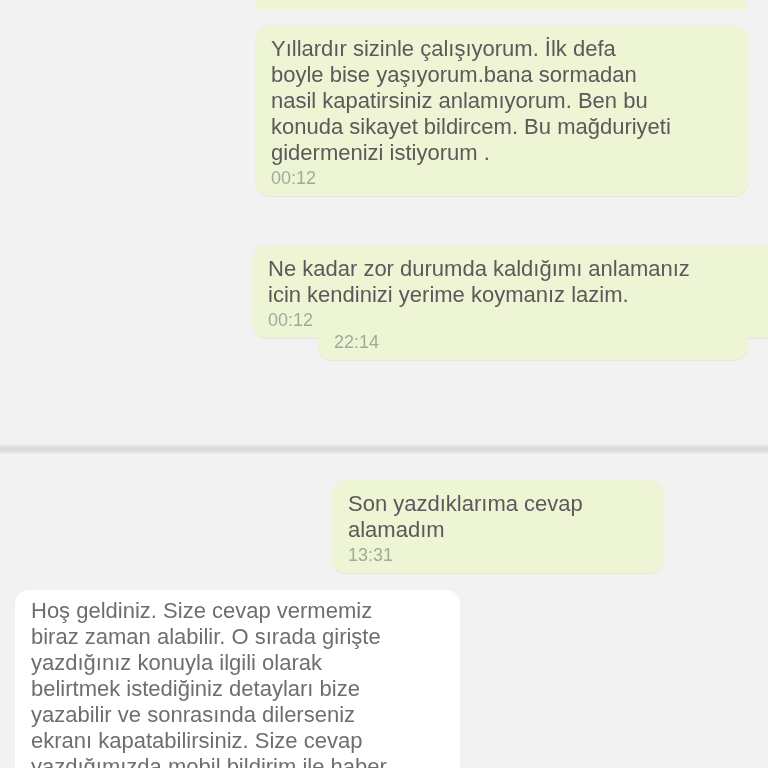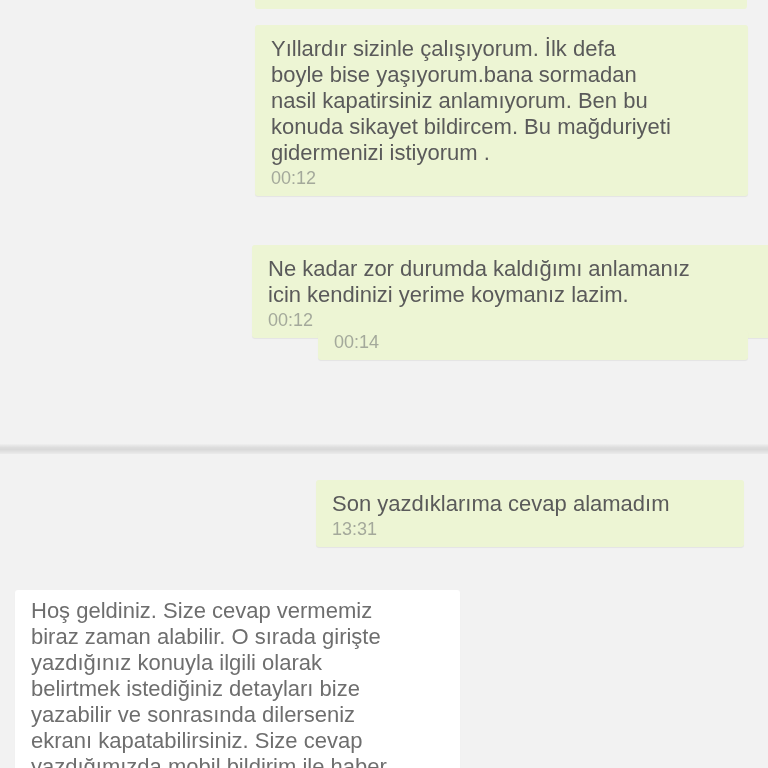--- a/index.html
+++ b/index.html
@@ -12,21 +12,21 @@
     font-family: "Liberation Sans", sans-serif;
   }
   .chat {
     position: relative;
     width: 768px;
     height: 768px;
     overflow: hidden;
   }
   .bubble {
     position: absolute;
-    border-radius: 3px;
+    border-radius: 14px;
     box-shadow: 0 1px 1px rgba(0,0,0,0.06);
     box-sizing: border-box;
   }
   .bubble.green { background: #edf5d4; }
   .bubble.white { background: #ffffff; }
   .msg-text {
     font-size: 22px;
     line-height: 26px;
     color: #5a5a5a;
     white-space: pre-line;
@@ -40,21 +40,21 @@
     font-size: 18px;
     line-height: 20px;
     color: #a4a99b;
     padding: 2px 14px 8px 16px;
   }
   
   .b0 { left: 255px; top: -8px;  width: 492px; height: 17px; border-radius: 0 0 3px 3px; box-shadow: none; }
   .b1 { left: 255px; top: 25px;  width: 493px; }
   .b2 { left: 252px; top: 209px; width: 560px; margin-top: 36px; }
   .b3 { left: 318px; top: 330px; width: 430px; }
-  .b4 { left: 316px; top: 480px; width: 428px; }
+  .b4 { left: 332px; top: 480px; width: 332px; }
   .b5 { left: 15px;  top: 590px; width: 445px; }
   .divider {
     position: absolute;
     left: 0;
     top: 444px;
     width: 768px;
     height: 10px;
     background: linear-gradient(180deg, #efefef 0%, #dddddd 35%, #d9d9d9 55%, #ebebeb 100%);
   }
 </style>
@@ -74,21 +74,21 @@
     <div class="msg-time">00:12</div>
   </div>
 
   <div class="bubble green b2">
     <div class="msg-text">Ne kadar zor durumda kaldığımı anlamanız
 icin kendinizi yerime koymanız lazim.</div>
     <div class="msg-time">00:12</div>
   </div>
 
   <div class="bubble green b3">
-    <div class="msg-time">00:14</div>
+    <div class="msg-time">22:14</div>
   </div>
 
   <div class="divider"></div>
 
   <div class="bubble green b4">
     <div class="msg-text">Son yazdıklarıma cevap alamadım</div>
     <div class="msg-time">13:31</div>
   </div>
 
   <div class="bubble white b5">

